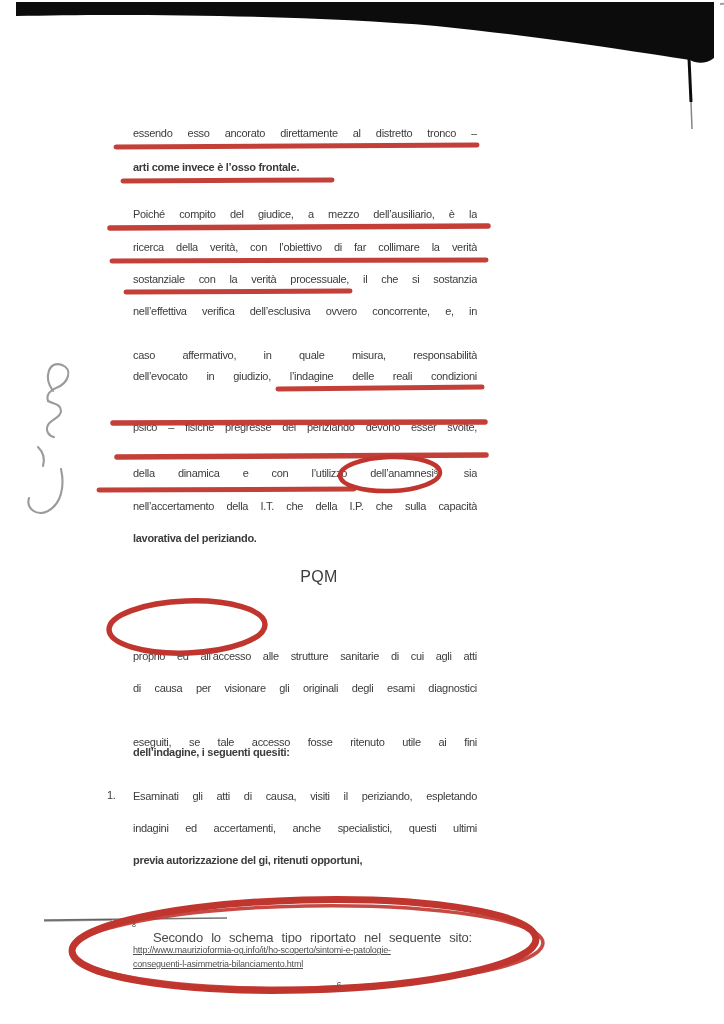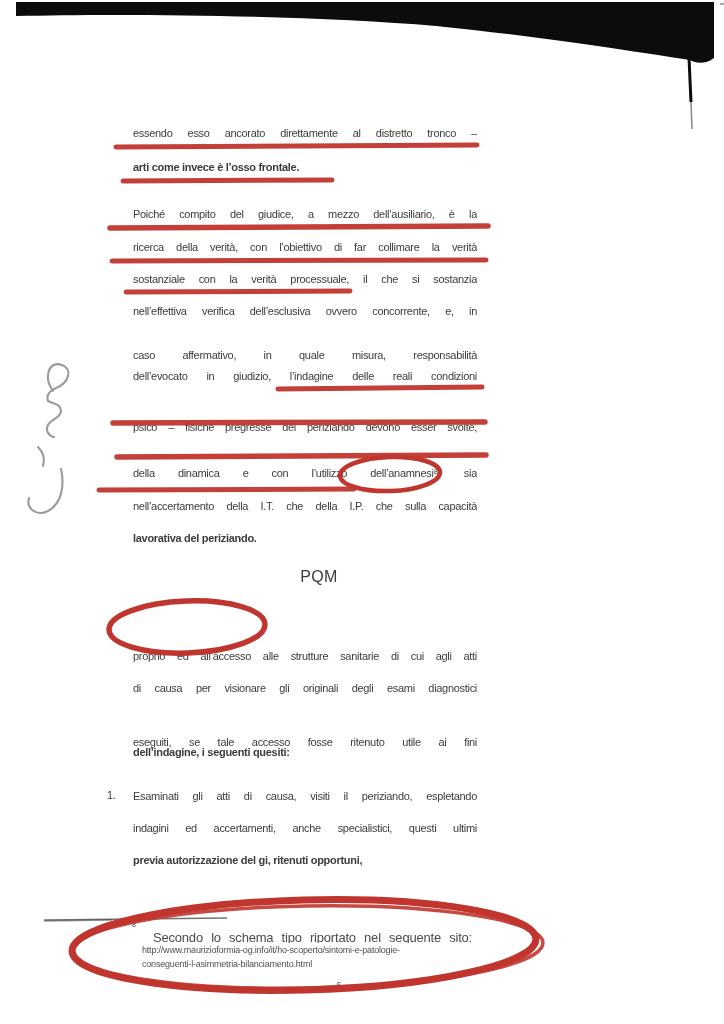--- a/index.html
+++ b/index.html
@@ -18,22 +18,22 @@
     font-size:16px;letter-spacing:0.4px;text-align:center;
   }
   .list-marker{position:absolute;left:91px;top:789px;font-size:11px;letter-spacing:-0.3px;}
   .fn-sup{position:absolute;left:116px;top:921px;font-size:7px;color:#4a4a4a;}
   .fn-text{
     position:absolute;left:137px;top:930px;width:319px;height:13px;overflow:hidden;
     font-size:13px;letter-spacing:-0.2px;color:#4a4a4a;
     text-align:justify;text-align-last:justify;
   }
   .fn-url{
-    position:absolute;left:126px;font-size:9px;letter-spacing:-0.2px;
-    color:#4f4f4f;
+    position:absolute;left:117px;font-size:9px;letter-spacing:-0.2px;
+    color:#4f4f4f;text-decoration:underline;
   }
   .fn-url.l1{top:945px;}
   .fn-url.l2{top:959px;}
   .pgnum{position:absolute;left:0;top:980px;width:646px;text-align:center;font-size:9px;color:#555;}
   .overlay{position:absolute;left:0;top:0;width:724px;height:1024px;pointer-events:none;}
 </style>
 </head>
 <body>
 
 <div class="page">

